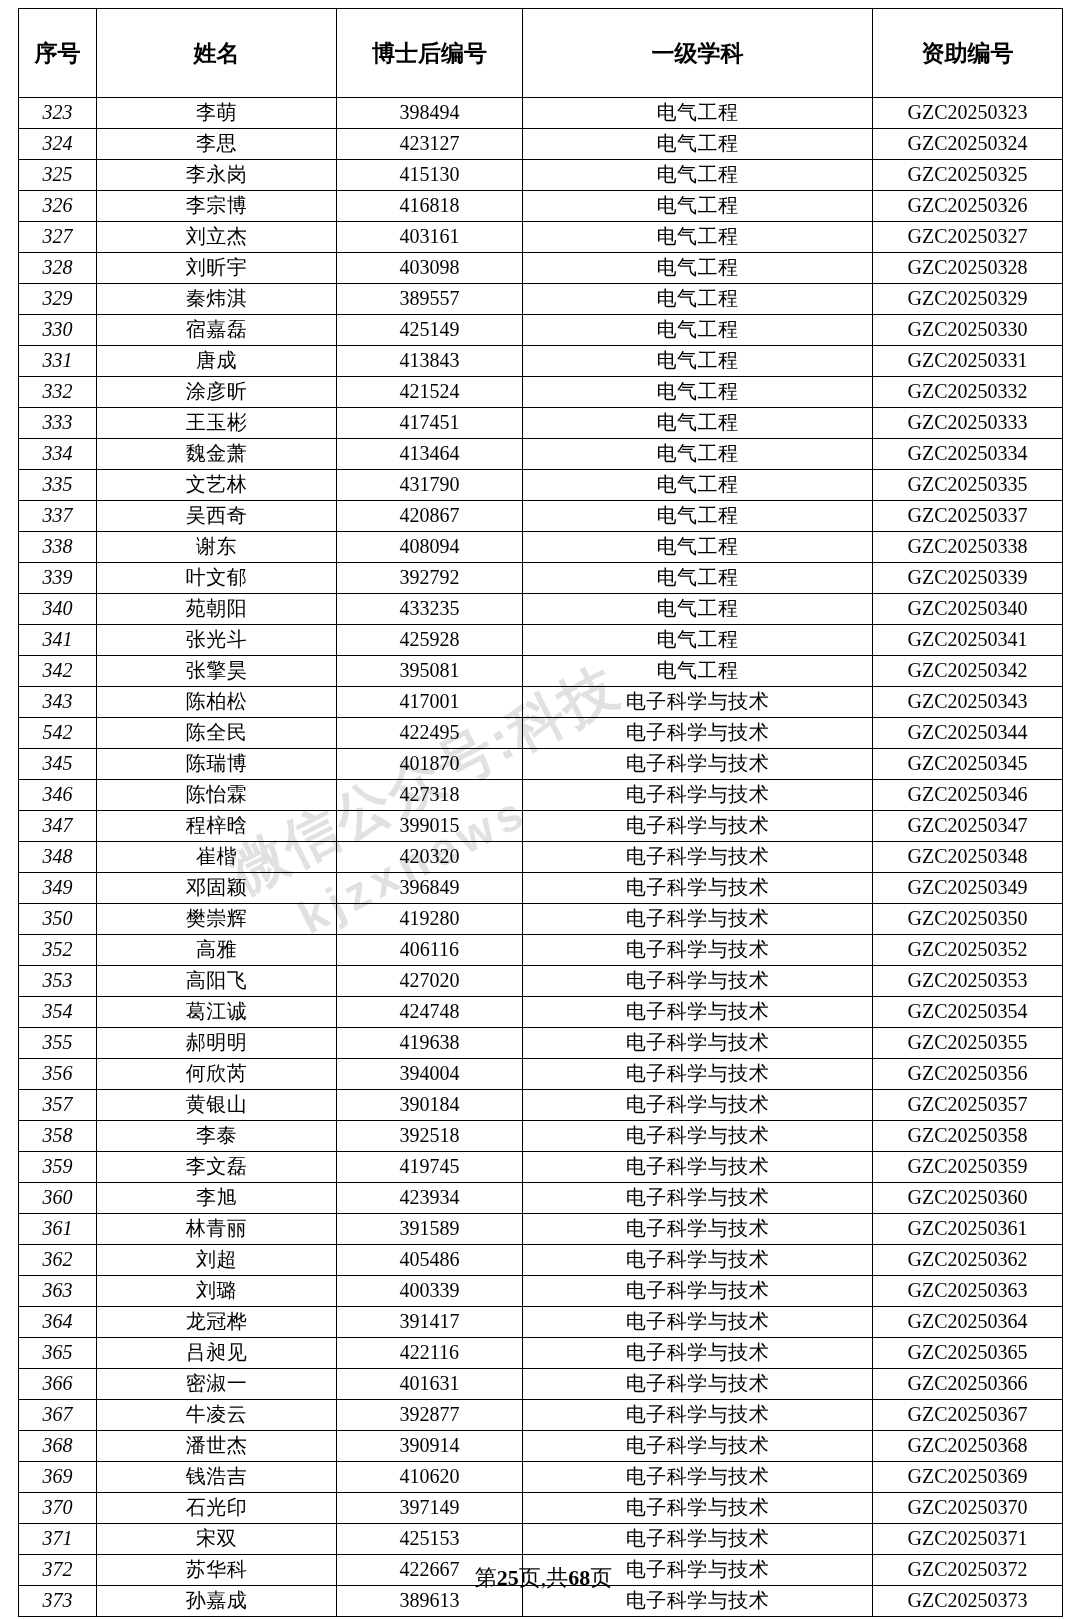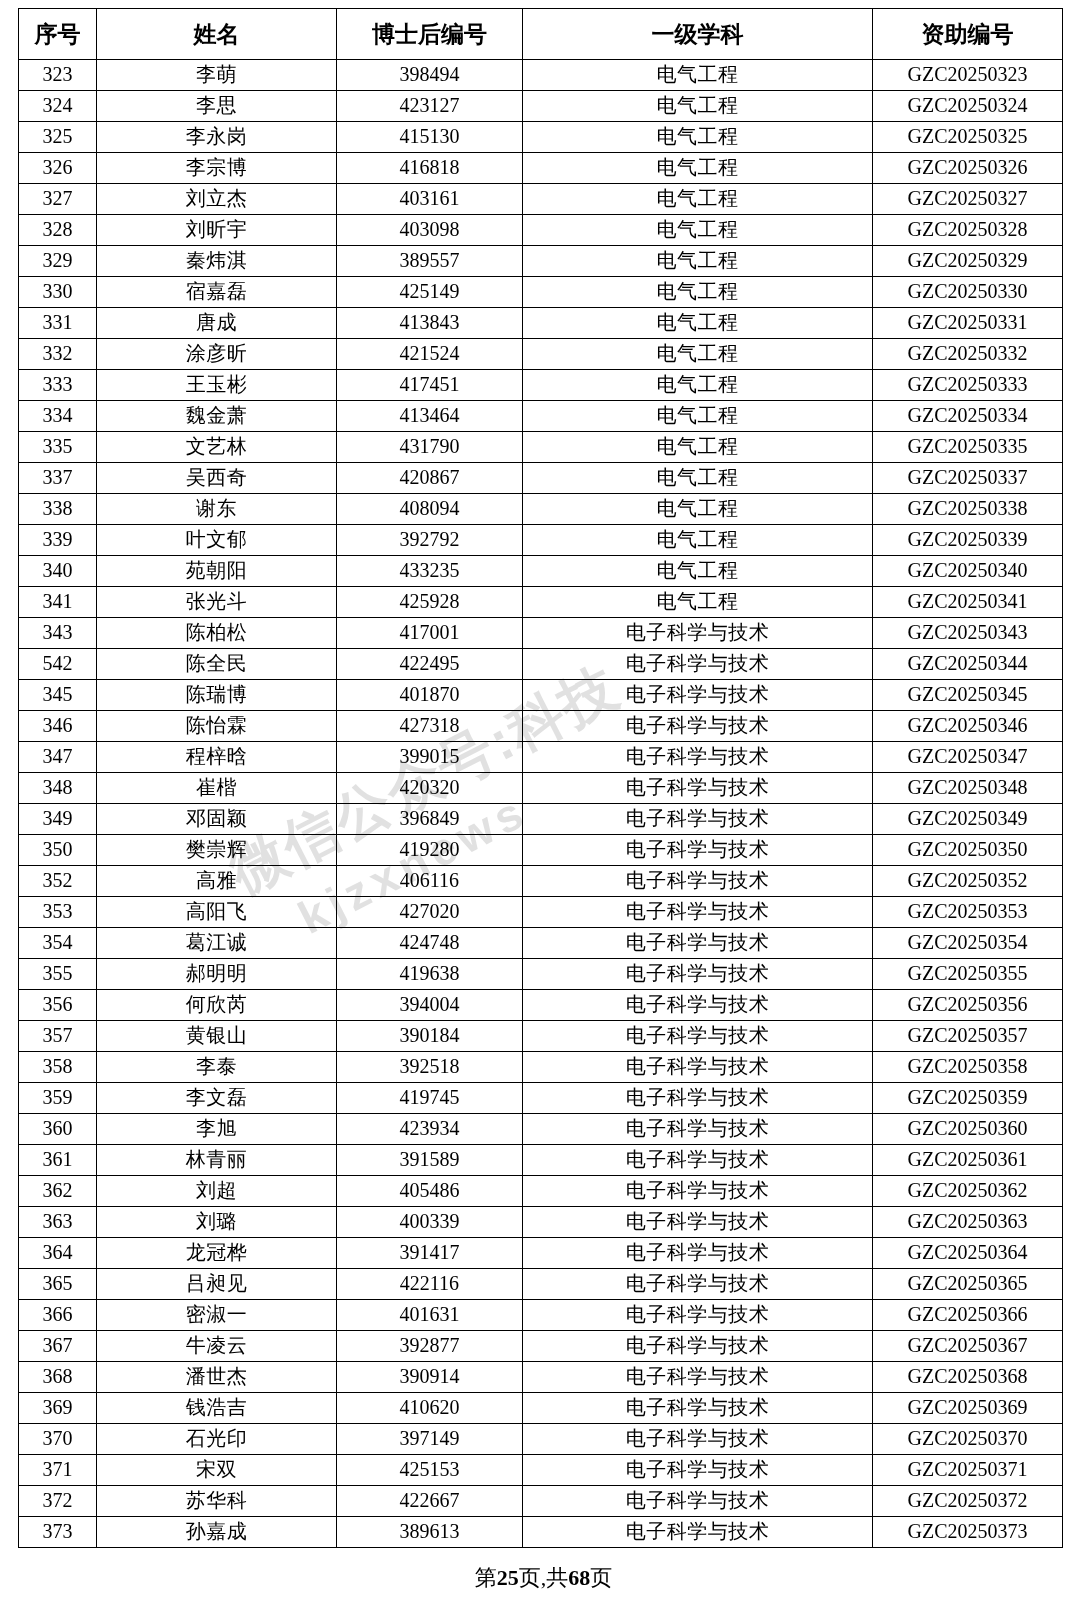--- a/index.html
+++ b/index.html
@@ -38,29 +38,29 @@
     line-height: 1.0;
     height: 26px;
     padding: 1px 0 3px 0;
     background: transparent;
     white-space: nowrap;
   }
   table.roster thead th {
     font-size: 23px;
     font-weight: bold;
     height: 50px;
-    padding: 0 0;
+    padding: 19px 0;
   }
   col.c-seq    { width: 78px; }
   col.c-name   { width: 240px; }
   col.c-pdid   { width: 186px; }
   col.c-disc   { width: 350px; }
   col.c-fund   { width: 190px; }
 
-  td.seq  { font-size: 20px; }
+  td.seq  { font-size: 20px; font-style: italic; }
   td.name { font-size: 21px; letter-spacing: 0.5px; }
   td.pdid { font-size: 20px; font-family: Liberation Serif, serif; }
   td.disc { font-size: 21px; letter-spacing: 0.5px; }
   td.fund { font-size: 20px; }
 
   .watermark {
     position: absolute;
     left: 255px;
     top: 700px;
     width: 560px;
@@ -249,20 +249,27 @@
           <td class="fund">GZC20250340</td>
         </tr>
         <tr>
           <td class="seq">341</td>
           <td class="name">张光斗</td>
           <td class="pdid">425928</td>
           <td class="disc">电气工程</td>
           <td class="fund">GZC20250341</td>
         </tr>
         <tr>
+          <td class="seq">342</td>
+          <td class="name">张擎昊</td>
+          <td class="pdid">395081</td>
+          <td class="disc">电气工程</td>
+          <td class="fund">GZC20250342</td>
+        </tr>
+        <tr>
           <td class="seq">343</td>
           <td class="name">陈柏松</td>
           <td class="pdid">417001</td>
           <td class="disc">电子科学与技术</td>
           <td class="fund">GZC20250343</td>
         </tr>
         <tr>
           <td class="seq">542</td>
           <td class="name">陈全民</td>
           <td class="pdid">422495</td>

